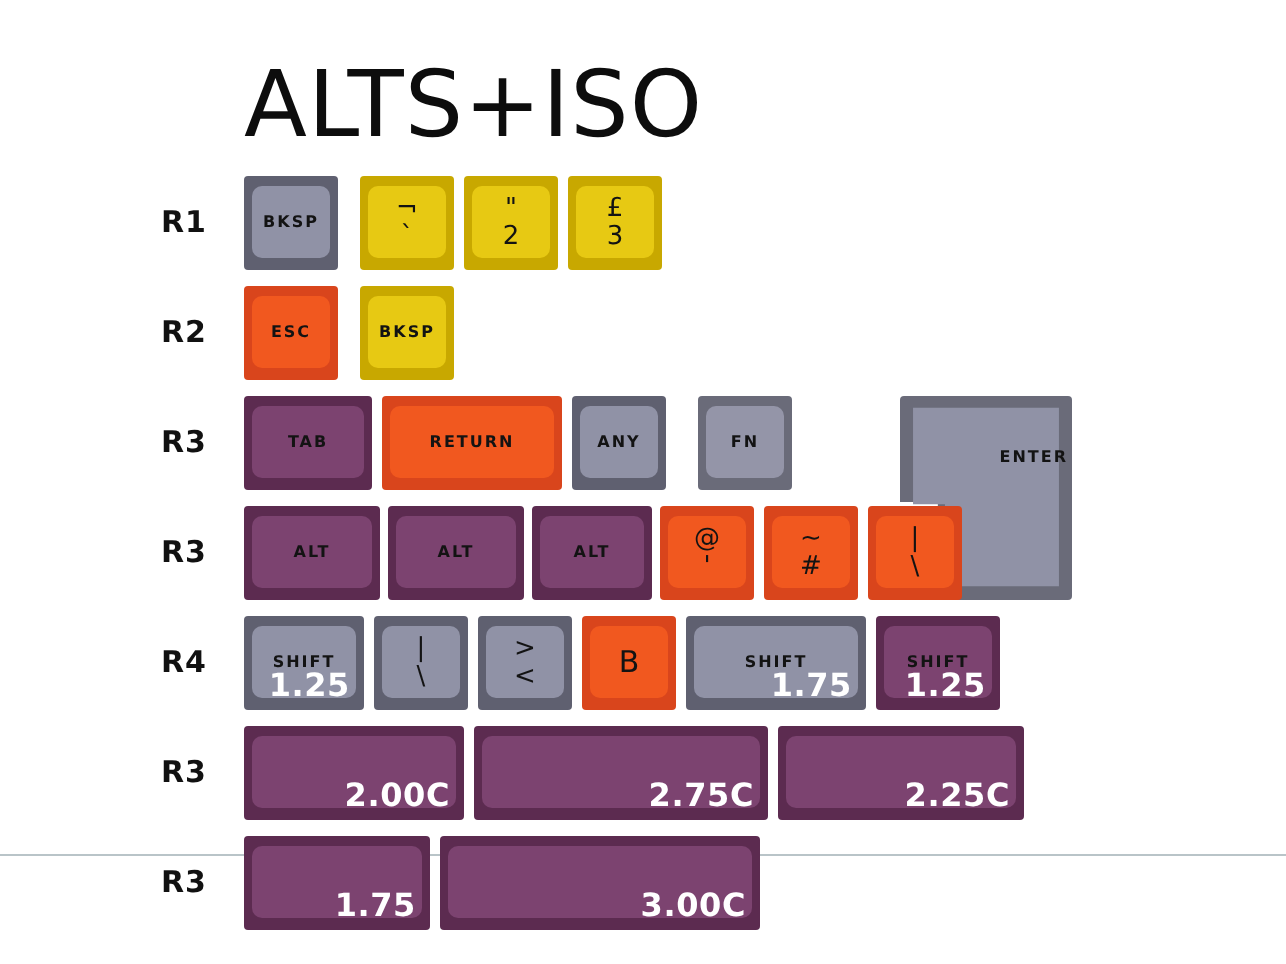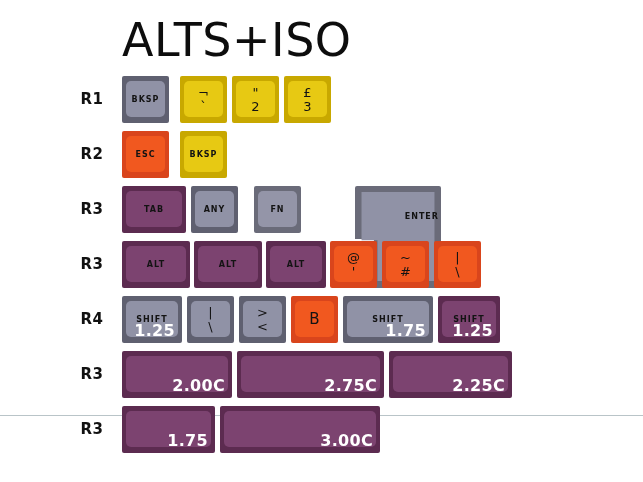--- a/index.html
+++ b/index.html
@@ -9,21 +9,21 @@
   }
   body {
     width: 643px;
     height: 482px;
     font-family: "Liberation Sans", sans-serif;
     overflow: hidden;
     position: relative;
   }
   #kit-sheet {
     position: absolute;
-    left: 0; top: 0;
+    left: 0; top: 12px;
     width: 643px;
     height: 416px;
     background: #ffffff;
     border-bottom: 1px solid #b9c4c8;
     box-sizing: border-box;
   }
   #kit-title {
     position: absolute;
     left: 122px;
     top: 14px;
@@ -234,20 +234,25 @@
         </div>
       </div>
       <div class="kb-row">
         <div class="row-label">R3</div>
         <div class="row-keys">
           <div class="key c-purple" style="width: 64px;">
             <div class="top">
               <div class="legend">TAB</div>
             </div>
           </div>
+          <div class="key c-orange" style="width: 90px; margin-left: 3px;">
+            <div class="top">
+              <div class="legend">RETURN</div>
+            </div>
+          </div>
           <div class="key c-gray" style="width: 47px; margin-left: 3px;">
             <div class="top">
               <div class="legend">ANY</div>
             </div>
           </div>
           <div class="key c-gray-dark" style="width: 47px; margin-left: 14px;">
             <div class="top">
               <div class="legend">FN</div>
             </div>
           </div>

